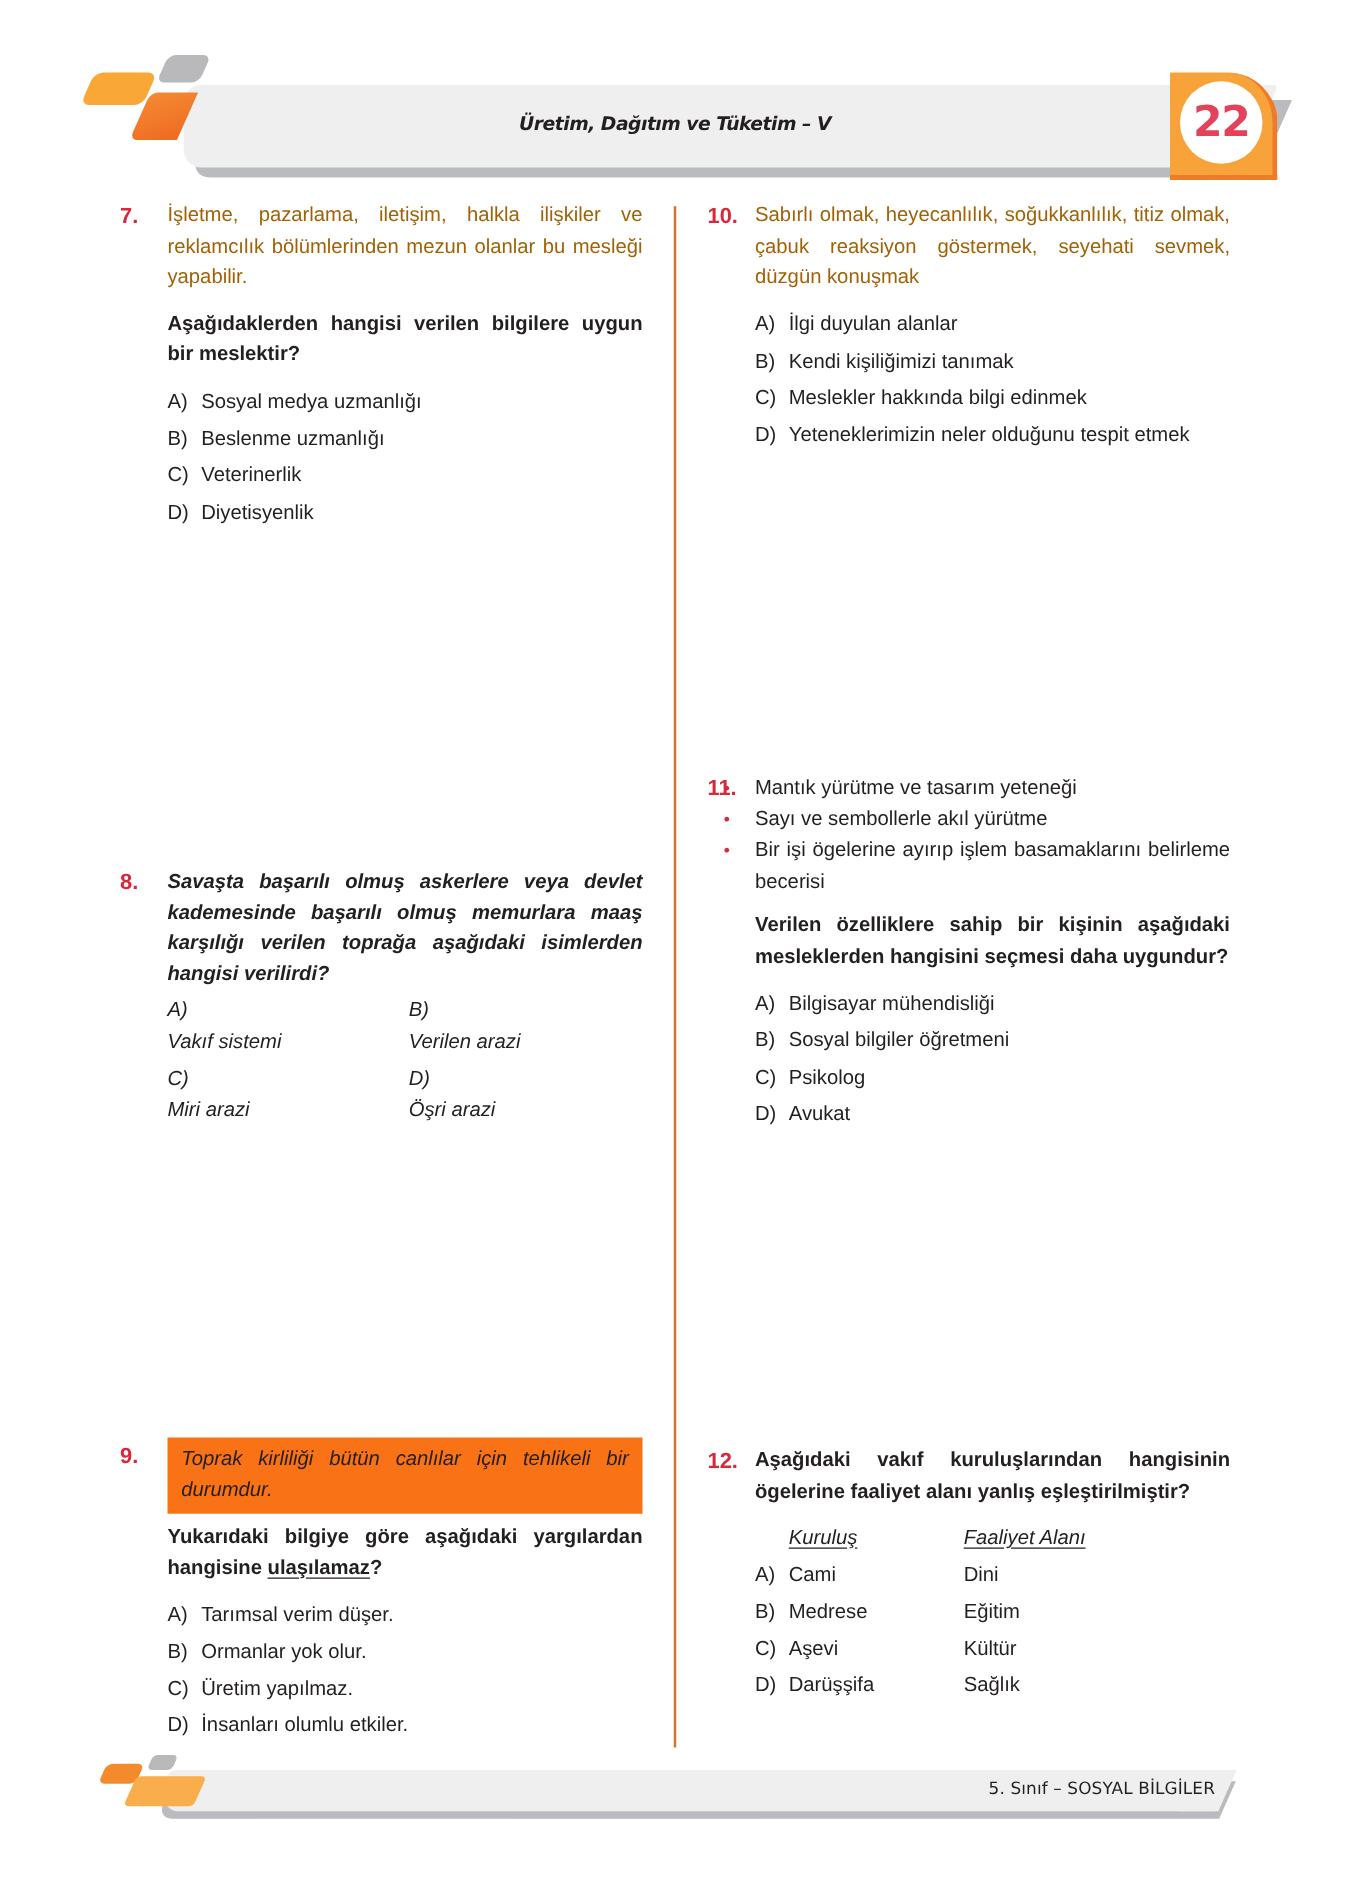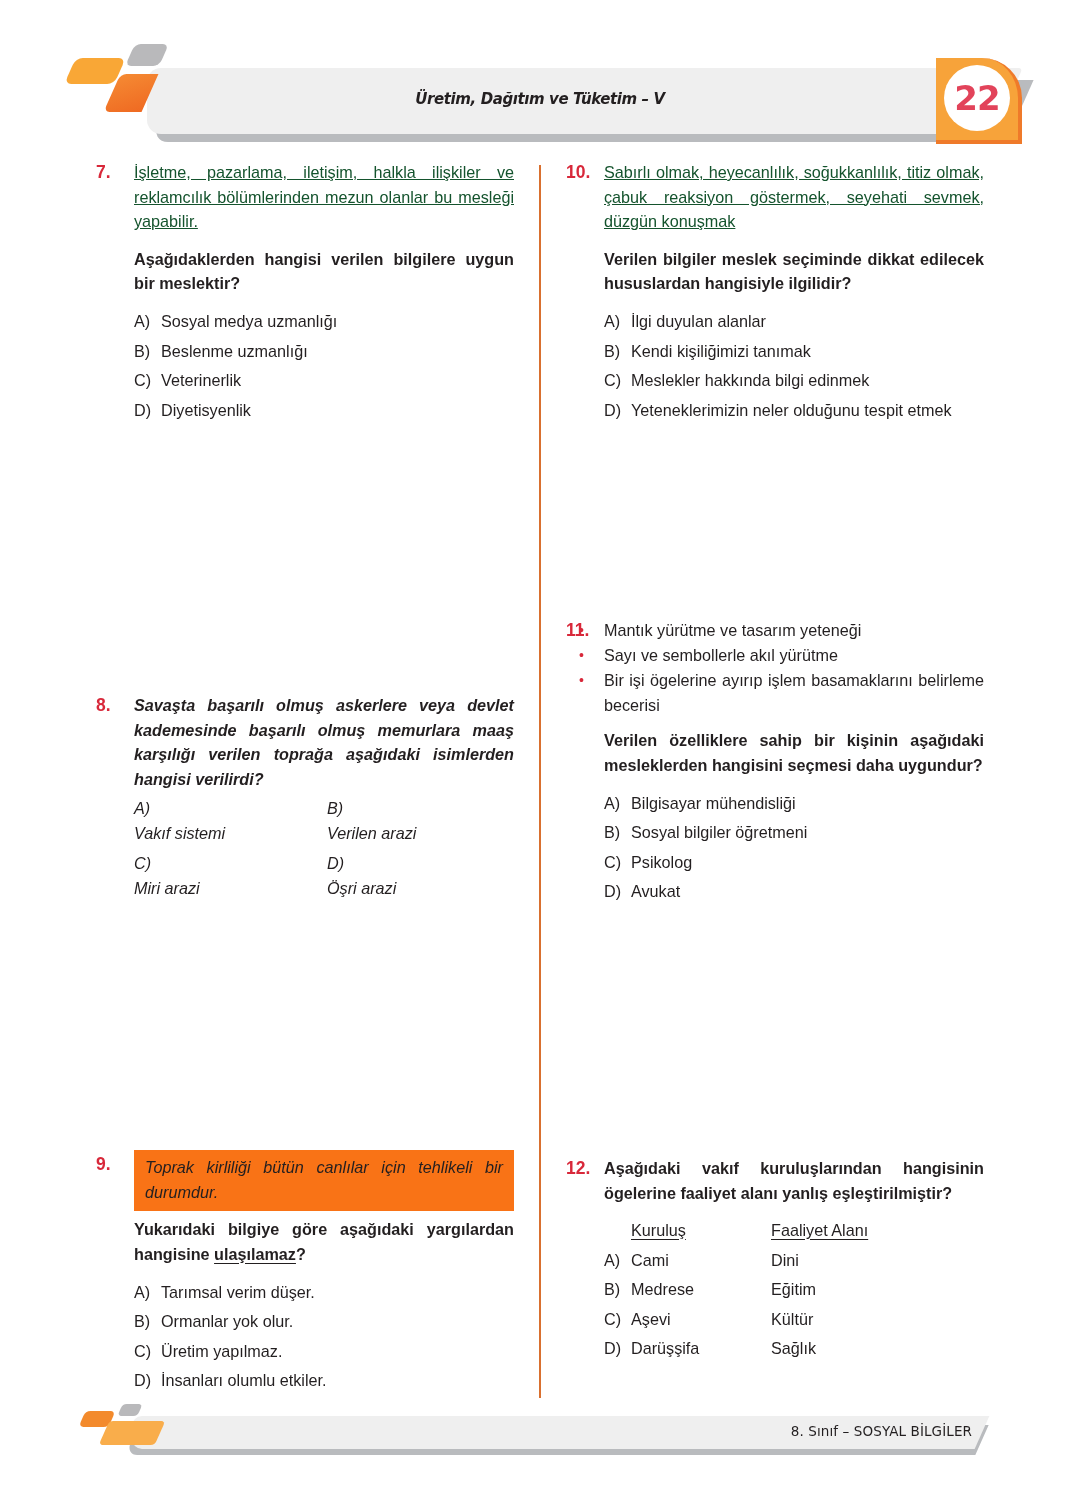--- a/index.html
+++ b/index.html
@@ -16,31 +16,31 @@
   .hdr-title { position: absolute; left: 380px; top: 90px; width: 320px; text-align: center; font-family: "DejaVu Sans", sans-serif; font-style: italic; font-weight: bold; font-size: 15px; color: #231f20; letter-spacing: -0.4px; }
   .badge { position: absolute; left: 936px; top: 58px; width: 86px; height: 86px; background: #f7a33a; border-radius: 0 40px 0 0; border-right: 4px solid #ef7a2a; border-bottom: 4px solid #ef7a2a; }
   .badge-circle { position: absolute; left: 8px; top: 7px; width: 66px; height: 66px; border-radius: 50%; background: #ffffff; display: flex; align-items: center; justify-content: center; font-family: "DejaVu Sans", sans-serif; font-weight: bold; font-size: 34px; color: #e2435a; letter-spacing: -1px; }
 
   
   .divider { position: absolute; left: 539px; top: 165px; width: 2px; height: 1233px; background: #d9702f; }
 
   
   .q { position: absolute; font-size: 16.2px; line-height: 24.5px; }
   .q-num { position: absolute; font-weight: bold; color: #d8283a; font-size: 17.5px; }
-  .q-text { text-align: justify; color: #14532d; text-decoration: underline; }
+  .q-text { text-align: justify; color: #a16207; }
   .q-bold { font-weight: bold; text-align: justify; text-align-last: left; }
   .opt { display: flex; height: 29.5px; align-items: center; }
   .opt-l { width: 27px; flex: none; }
   .opt-2col { display: grid; grid-template-columns: 193px 190px; row-gap: 6px; }
   .opt-2col span { display: block; }
   .u { text-decoration: underline; text-underline-offset: 3px; }
   .bullets .b { display: flex; line-height: 25px; }
   .bullets .dot { width: 27px; flex: none; color: #d8283a; font-size: 14px; padding-left: 2px; }
   .infobox { background: #f97316; padding: 5px 11px 6px 11px; font-size: 16.2px; line-height: 25px; text-align: justify; text-align-last: left; font-style: italic; }
-  .tbl-head { display: flex; height: 30px; align-items: center; }
+  .tbl-head { display: flex; height: 30px; align-items: center; font-style: italic; }
   .tbl-row { display: flex; height: 29.5px; align-items: center; }
   .col1 { width: 140px; }
 
   
   .ftr-shadow { position: absolute; left: 132px; top: 1425px; width: 850px; height: 30px; background: #b9bbbe; transform: skewX(-24deg); border-radius: 3px 0 0 12px; }
   .ftr-bar { position: absolute; left: 132px; top: 1416px; width: 840px; height: 33px; background: #efefef; border-radius: 10px 0 0 10px; }
   .ftr-tail { position: absolute; left: 950px; top: 1416px; width: 32px; height: 33px; background: #efefef; transform: skewX(-24deg); }
   .ftr-logo-a { position: absolute; left: 82px; top: 1411px; width: 30px; height: 16px; background: #f38a2c; border-radius: 5px; transform: skewX(-24deg); }
   .ftr-logo-b { position: absolute; left: 120px; top: 1404px; width: 20px; height: 12px; background: #b9b9bb; border-radius: 4px; transform: skewX(-24deg); }
   .ftr-logo-c { position: absolute; left: 104px; top: 1421px; width: 56px; height: 24px; background: #f9ad4b; border-radius: 4px; transform: skewX(-24deg); }
@@ -140,21 +140,20 @@
           <span>İnsanları olumlu etkiler.</span>
         </div>
     </div>
   </div>
 </div>
 
 <div class="q" style="left:566px; top:160px; width:418px;">
   <span class="q-num" style="left:0; top:0;">10.</span>
   <div style="margin-left:38px;">
     <p class="q-text">Sabırlı olmak, heyecanlılık, soğukkanlılık, titiz olmak, çabuk reaksiyon göstermek, seyehati sevmek, düzgün konuşmak</p>
-    <p class="q-bold" style="margin-top:13px;">Verilen bilgiler meslek seçiminde dikkat edilecek hususlardan hangisiyle ilgilidir?</p>
     <div style="margin-top:11px;">
       <div class="opt">
           <span class="opt-l">A)</span>
           <span>İlgi duyulan alanlar</span>
         </div>
       <div class="opt">
           <span class="opt-l">B)</span>
           <span>Kendi kişiliğimizi tanımak</span>
         </div>
       <div class="opt">
@@ -242,14 +241,14 @@
   </div>
 </div>
 
 <div>
   <div class="ftr-shadow"></div>
   <div class="ftr-bar"></div>
   <div class="ftr-tail"></div>
   <div class="ftr-logo-a"></div>
   <div class="ftr-logo-b"></div>
   <div class="ftr-logo-c"></div>
-  <div class="ftr-text">8. Sınıf – SOSYAL BİLGİLER</div>
+  <div class="ftr-text">5. Sınıf – SOSYAL BİLGİLER</div>
 </div>
 
 </body></html>

